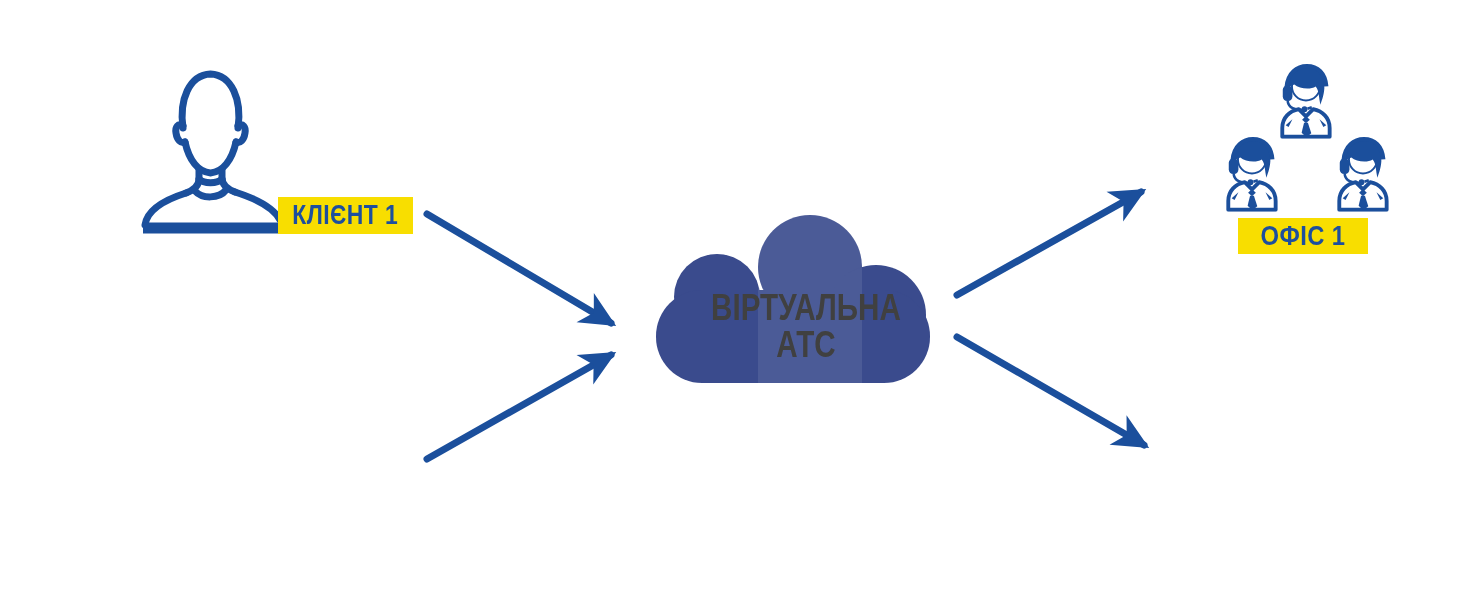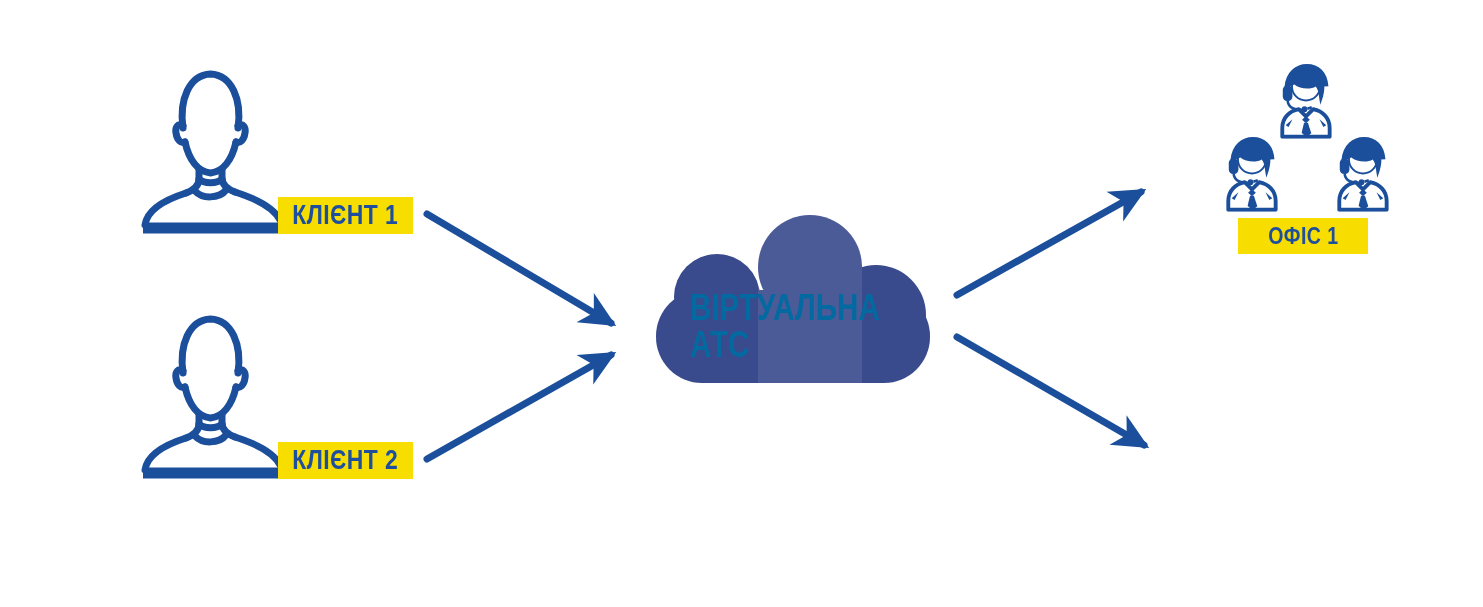--- a/index.html
+++ b/index.html
@@ -12,28 +12,28 @@
   .chip{
     position:absolute;
     background:#f8de00;
     color:#1d4f9e;
     display:flex;align-items:center;justify-content:center;
     font-weight:bold;
     z-index:5;
   }
   .chip span{display:inline-block;transform:scaleX(0.85);white-space:nowrap;letter-spacing:0.5px;}
   .chip.client{width:135px;height:37px;font-size:27px;}
-  .chip.office{width:130px;height:36px;font-size:23px;}
+  .chip.office{width:130px;height:36px;font-size:28px;}
 
   
   .cloud-wrap{position:absolute;left:650px;top:205px;width:290px;height:185px;z-index:2;}
   .cloud-wrap svg{position:absolute;left:0;top:0;}
   .cloud-text{
     position:absolute;left:0;top:84px;width:290px;
-    color:#0369a1;font-weight:bold;
+    text-align:center;color:#404040;font-weight:bold;
     font-size:37px;line-height:37px;
     transform:translateX(11px);
     z-index:3;
   }
   .cloud-text div{transform:scaleX(0.8);white-space:nowrap;}
 
   .op{position:absolute;width:58px;height:80px;}
   .arrows{position:absolute;left:0;top:0;z-index:1;}
   .office-group{position:absolute;width:185px;height:210px;}
   .client-group{position:absolute;width:420px;height:180px;}
@@ -94,28 +94,20 @@
 
   <div class="client-group" style="left:138px;top:62px;">
     <svg class="abs" style="left:0;top:0;" width="145" height="176">
       <use href="#clienticon"></use>
     </svg>
     <div class="chip client" style="left:140px;top:135px;">
       <span>КЛІЄНТ 1</span>
     </div>
   </div>
 
-  <div class="client-group" style="left:138px;top:307px;">
-    <svg class="abs" style="left:0;top:0;" width="145" height="176">
-      <use href="#clienticon"></use>
-    </svg>
-    <div class="chip client" style="left:140px;top:135px;">
-      <span>КЛІЄНТ 2</span>
-    </div>
-  </div>
 
   <div class="cloud-wrap">
     <svg width="290" height="185" viewBox="0 0 290 185">
       <defs>
         <clipPath id="cloudclip">
           <circle cx="160" cy="62" r="52"></circle>
           <circle cx="67" cy="92" r="43"></circle>
           <circle cx="226" cy="110" r="50"></circle>
           <rect x="6" y="85" width="274" height="93" rx="46"></rect>
         </clipPath>

